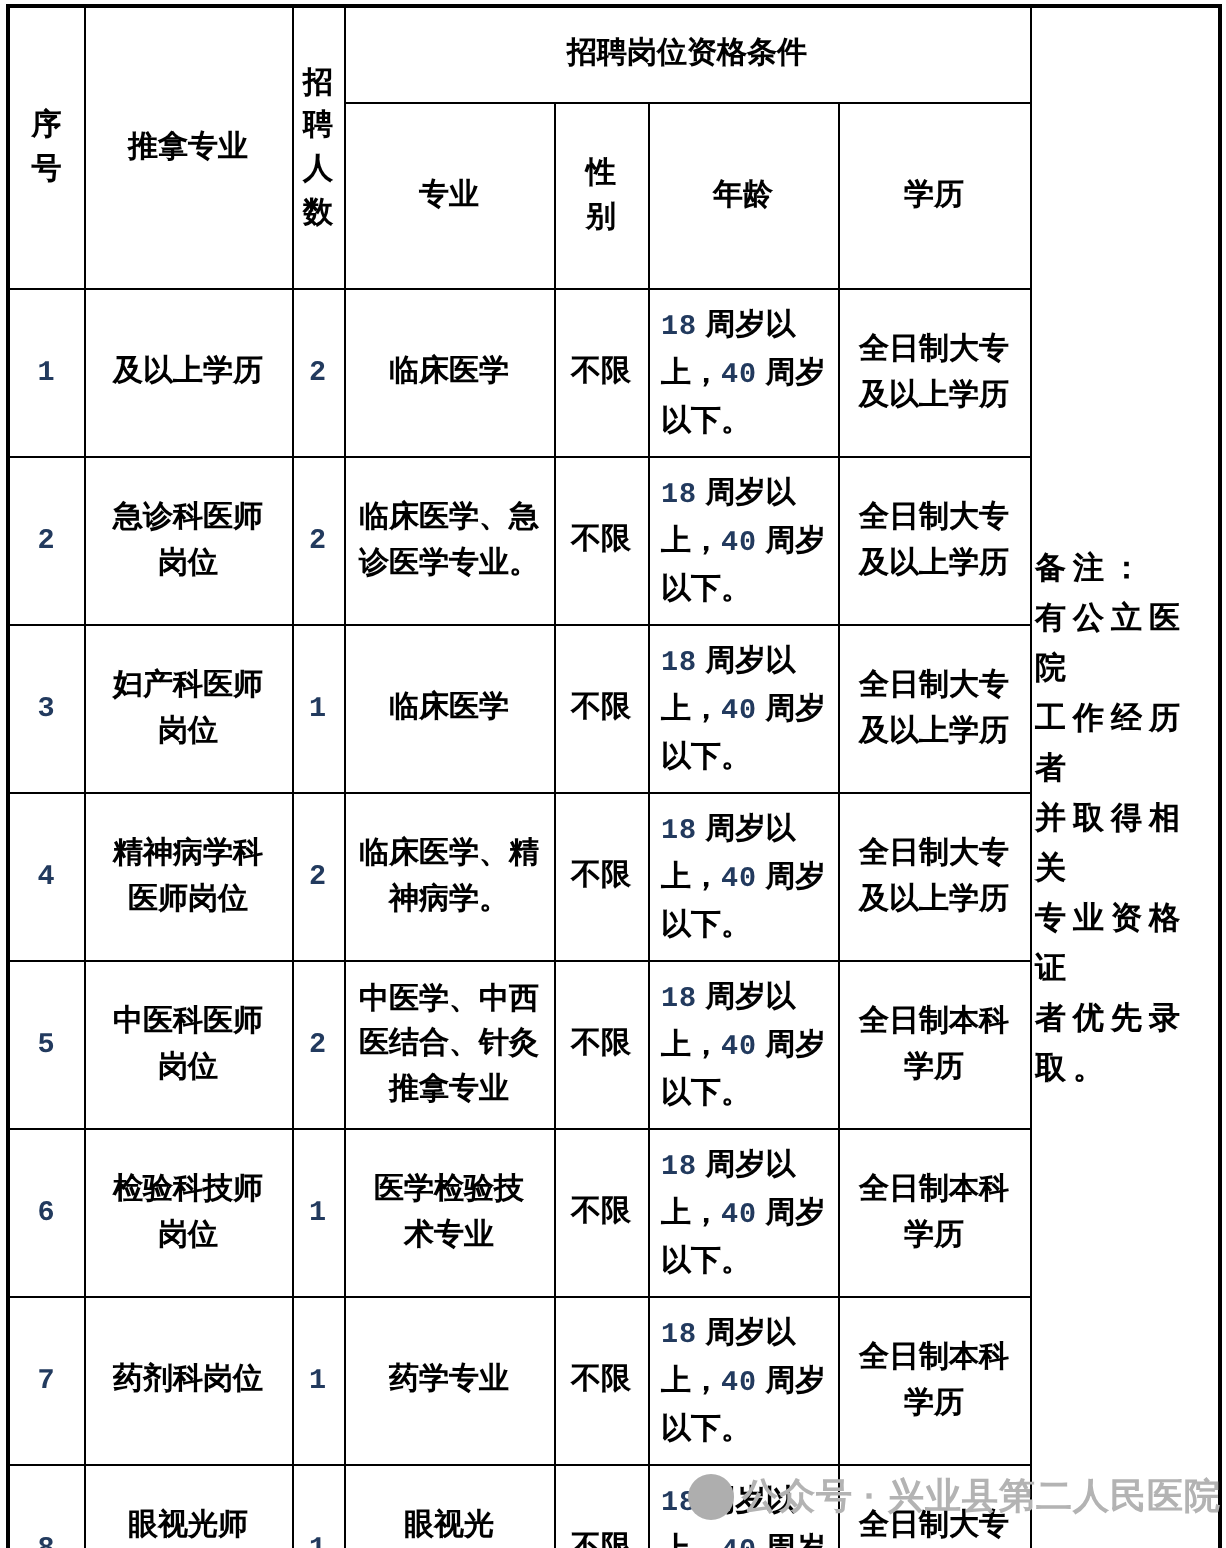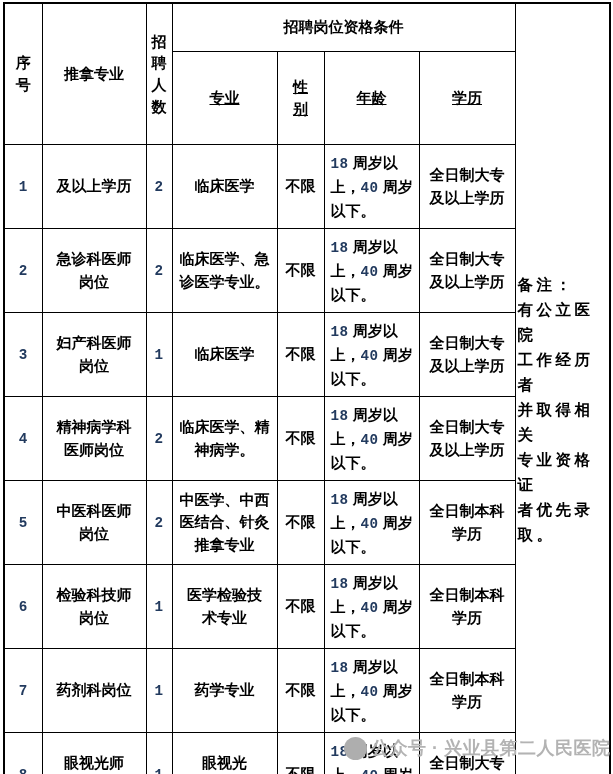--- a/index.html
+++ b/index.html
@@ -7,21 +7,21 @@
     font-family:"Liberation Sans","DejaVu Sans",sans-serif; }
   .page { position:relative; width:613px; height:774px; background:#fff; }
 
   table.recruit { position:absolute; left:3px; top:2px; width:606px;
     border-collapse:collapse; table-layout:fixed;
     border:2.5px solid #000; }
   th, td { border:1.5px solid #000; text-align:center; vertical-align:middle;
     font-weight:bold; color:#000; font-size:15px; line-height:1.5;
     padding:2px 2px; white-space:pre-line; }
   tr.hrow1 { height:48px; }
-  tr.hrow2 { height:46px;text-decoration:underline; }
+  tr.hrow2 { height:46px; }
   tr.data-row { height:84px; }
 
   .vstack { width:1.15em; margin:0 auto; word-break:break-all; line-height:1.45;
     white-space:normal; }
 
   td.c-age { text-align:left; padding:2px 2px 2px 6px; line-height:1.55; }
   td.c-no, td.c-count { font-size:15px; }
   .num { color:#223a5e; font-size:0.95em; letter-spacing:0.5px;font-family:Liberation Mono, monospace; }
 
   td.remarks { vertical-align:middle; border-left:1.5px solid #000; }

